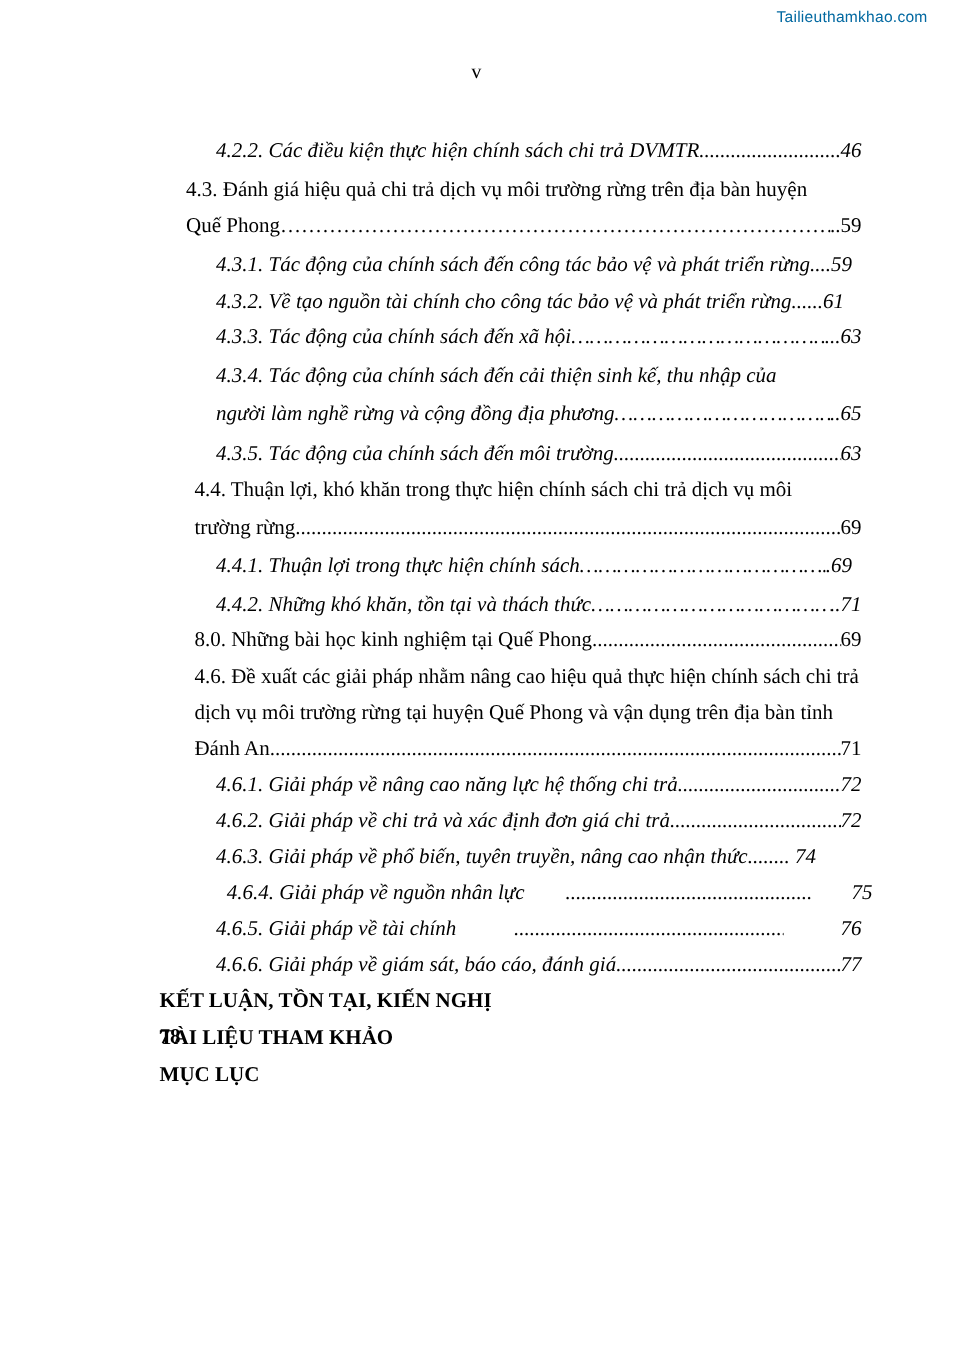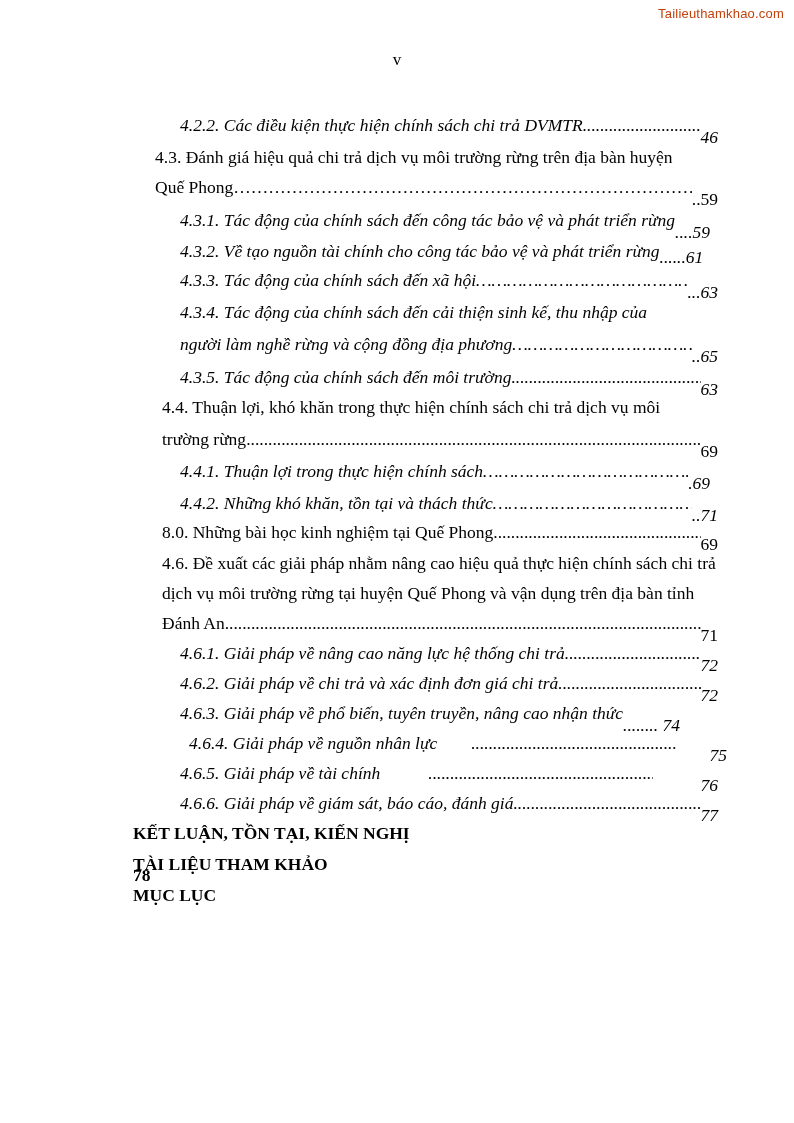--- a/index.html
+++ b/index.html
@@ -1,26 +1,26 @@
 <!DOCTYPE html>
 <html><head>
 <meta charset="utf-8">
 <style>
   html, body { margin: 0; padding: 0; background: #ffffff; }
   body { width: 794px; height: 1123px; position: relative; overflow: hidden;
          font-family: "Liberation Serif", "DejaVu Serif", serif; color: #000; }
-  .watermark { position: absolute; top: 6px; right: 10px; font-family: "Liberation Sans", "DejaVu Sans", sans-serif;
-               font-size: 13px; color: #c2410c; letter-spacing: 0.2px; }
+  .watermark { position: absolute; top: 6px; right: 21px; font-family: "Liberation Sans", "DejaVu Sans", sans-serif;
+               font-size: 13px; color: #0369a1; letter-spacing: 0.2px; }
   .page-num { position: absolute; top: 50px; left: 0; width: 100%; text-align: center; font-size: 17px; }
   .toc { position: absolute; top: 0; left: 0; width: 794px; }
   .line { position: absolute; height: 30px; line-height: 30px; font-size: 17.5px; white-space: nowrap; display: flex; }
   .line .txt { flex: 0 0 auto; }
   .line .dots { flex: 1 1 auto; overflow: hidden; white-space: nowrap; }
   .line .dots::before { content: "........................................................................................................................................................................................................................................................................................"; }
-  .line .pg { flex: 0 0 auto; margin-top: 12px; }
+  .line .pg { flex: 0 0 auto; }
   .it { font-style: italic; }
   .bd { font-weight: bold; }
   .ell-dots { flex: 1 1 auto; overflow: hidden; white-space: nowrap; letter-spacing: 0px; }
   .ell-dots::before { content: "…………………………………………………………………………………………………………………………………………………………………………"; }
 </style>
 </head>
 <body>
 
 <div class="watermark">Tailieuthamkhao.com</div>
 <div class="page-num">v</div>

